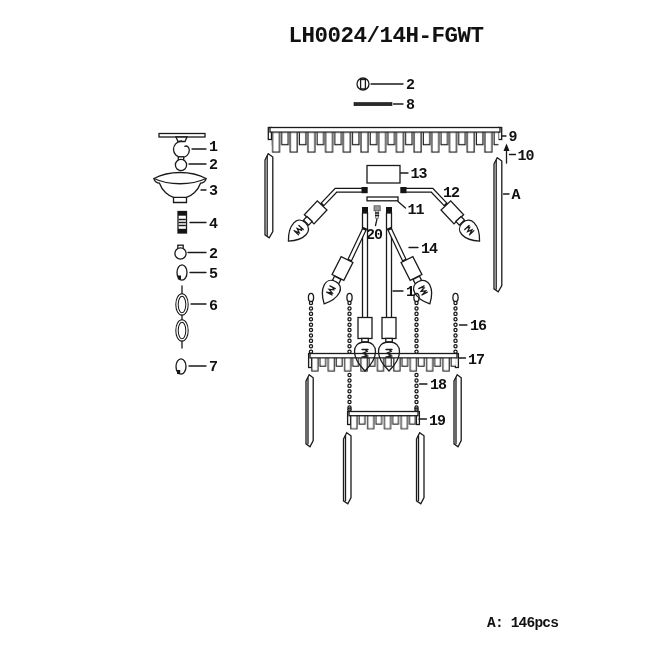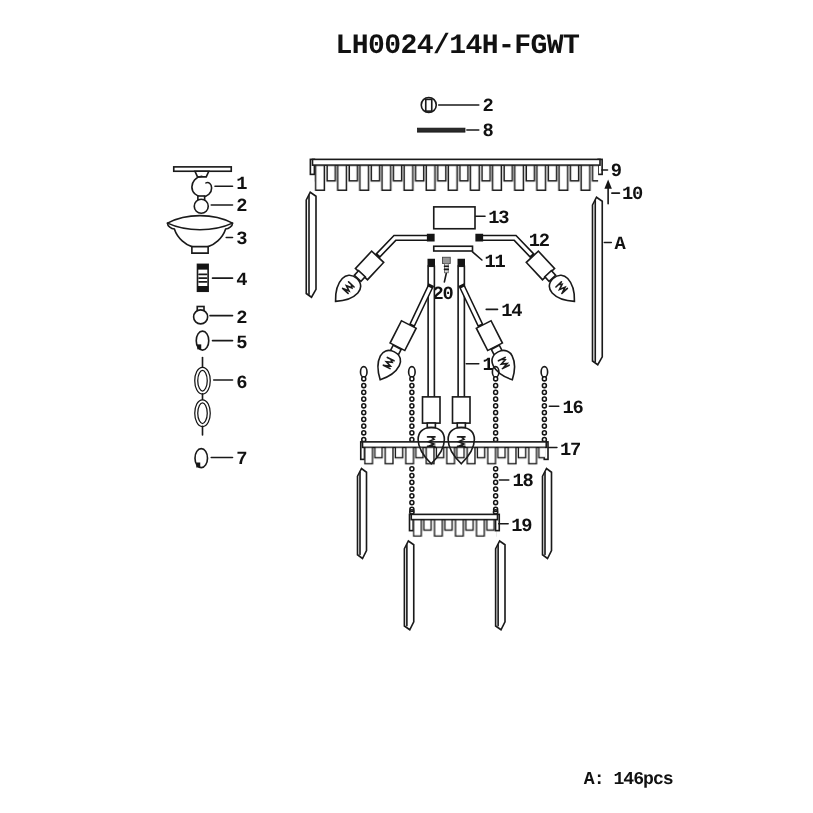--- a/index.html
+++ b/index.html
@@ -1,16 +1,16 @@
 <!DOCTYPE html>
 <html><head>
 <meta charset="utf-8">
 <style>
   html,body { margin:0; padding:0; background:#ffffff; }
-  .stage { position:relative; width:604px; height:650px; background:#fff; }
+  .stage { position:relative; width:604px; height:650px; background:#fff;padding-left:20px; }
   svg { display:block; }
   .ln { stroke:#1a1a1a; fill:none; stroke-width:1.3; stroke-linecap:round; }
   .fw { fill:#ffffff; stroke:#1a1a1a; stroke-width:1.3; }
   .fd { fill:#141414; stroke:none; }
   .tube-o { stroke:#141414; stroke-width:5; fill:none; stroke-linecap:square; }
   .tube-i { stroke:#ffffff; stroke-width:2.6; fill:none; stroke-linecap:butt; }
   .chain-o { stroke:#141414; stroke-width:4.4; fill:none; stroke-dasharray:0.1 5.3; stroke-linecap:round; }
   .chain-i { stroke:#ffffff; stroke-width:1.9; fill:none; stroke-dasharray:0.1 5.3; stroke-linecap:round; }
   .lbl  { font-family:"Liberation Mono", monospace; font-weight:bold; font-size:15px; fill:#111; letter-spacing:-1px; }
   .title{ font-family:"Liberation Mono", monospace; font-weight:bold; font-size:22.5px; fill:#111; letter-spacing:-0.5px; }

